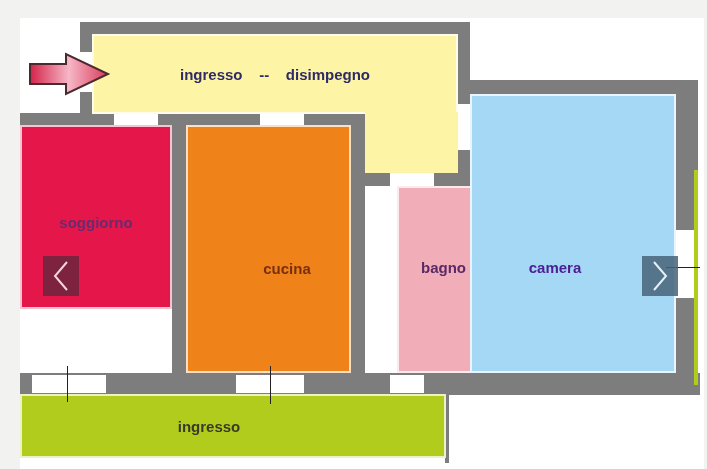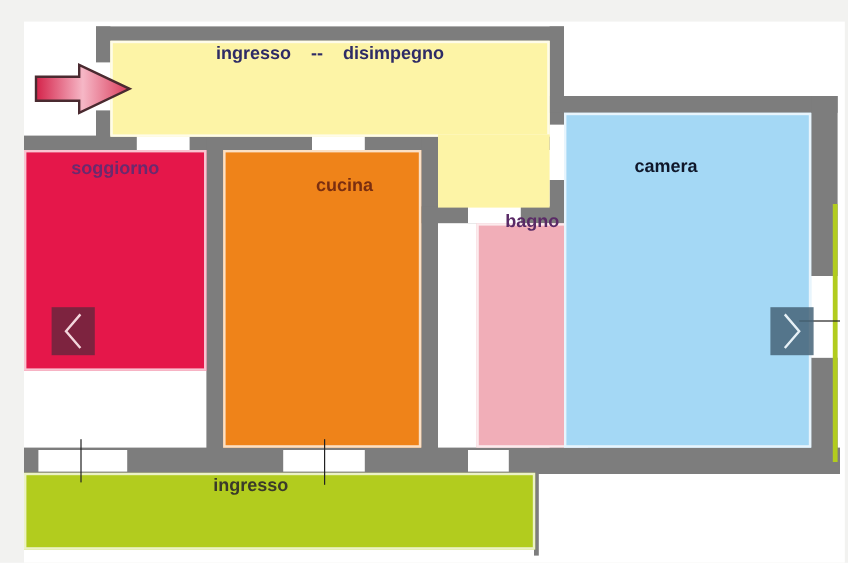--- a/index.html
+++ b/index.html
@@ -1,20 +1,20 @@
 <!DOCTYPE html>
 <html><head>
 <meta charset="utf-8">
 <style>
   html, body { margin:0; padding:0; }
   body { width:707px; height:469px; background:#f2f2f0; position:relative; overflow:hidden; font-family:"Liberation Sans", sans-serif; }
   .abs { position:absolute; }
   .canvas { left:20px; top:18px; width:684px; height:451px; background:#ffffff; }
   .wall { background:#7d7d7d; }
-  .room { display:flex; align-items:flex-start; justify-content:center; font-weight:bold; font-size:15px; box-sizing:border-box; border:2px solid rgba(255,255,255,0.75); }
+  .room { display:flex; align-items:center; justify-content:center; font-weight:bold; font-size:15px; box-sizing:border-box; border:2px solid rgba(255,255,255,0.75); }
   .gap { background:#ffffff; }
   .doorline { background:#222; width:1px; }
   .nav { width:36px; height:40px; display:flex; align-items:center; justify-content:center; cursor:pointer; }
   .nav svg { display:block; }
 </style>
 </head>
 <body>
 
 <div class="abs canvas"></div>
 
@@ -49,21 +49,21 @@
 
 <div class="abs room" style="left:20px;top:125px;width:152px;height:184px;background:#e5174a;color:#6a2a6e;">
   <span style="position:relative;top:5px;">soggiorno</span>
 </div>
 <div class="abs room" style="left:186px;top:125px;width:165px;height:248px;background:#ef8319;color:#7a2e10;padding-left:37px;">
   <span style="position:relative;top:19px;">cucina</span>
 </div>
 <div class="abs room" style="left:365px;top:186px;width:93px;height:187px;background:#f1aeb8;color:#5a2a66;margin-left:32px;">
   <span style="position:relative;top:-12px;">bagno</span>
 </div>
-<div class="abs room" style="left:470px;top:94px;width:206px;height:279px;background:#a4d8f5;color:#0f172a;">
+<div class="abs room" style="left:470px;top:94px;width:206px;height:279px;background:#a4d8f5;color:#4c1d95;">
   <span style="position:relative;top:34px;left:-18px;">camera</span>
 </div>
 <div class="abs room" style="left:20px;top:394px;width:426px;height:64px;background:#b2cc1e;color:#3a3a2a;">
   <span style="position:relative;left:-24px;">ingresso</span>
 </div>
 <div class="abs" style="left:694px;top:170px;width:4px;height:215px;background:#b2cc1e;"></div>
 
 <div class="abs doorline" style="left:67px;top:366px;height:36px;"></div>
 <div class="abs doorline" style="left:270px;top:366px;height:38px;"></div>
 <div class="abs" style="left:666px;top:267px;width:34px;height:1px;background:#222;"></div>

